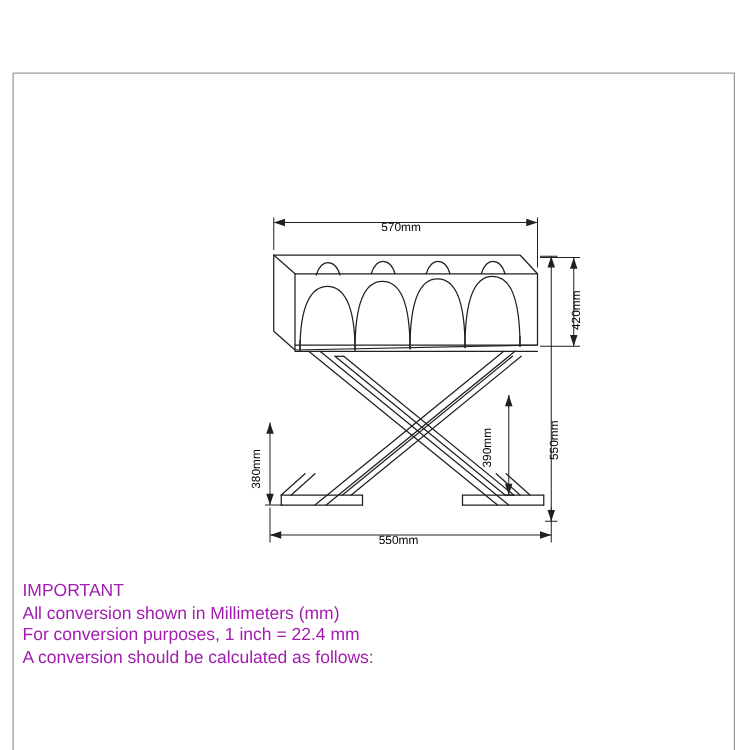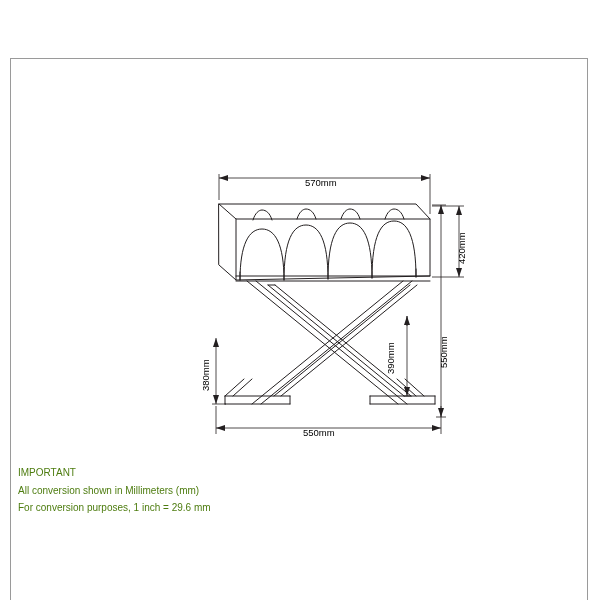--- a/index.html
+++ b/index.html
@@ -37,24 +37,24 @@
     width: 600px;
     height: 600px;
   }
   .notes {
     position: absolute;
     left: 18px;
     top: 416px;
     width: 420px;
   }
   .notes div {
-    font-size: 10px;
+    font-size: 14px;
     line-height: 17.5px;
     white-space: pre;
-    color: #4d7c0f;
+    color: #a21caf;
   }
   .dimlabel {
     position: absolute;
     font-size: 9.5px;
     line-height: 11px;
     color: #000000;
     white-space: nowrap;
   }
   .vert {
     transform: rotate(-90deg);
@@ -188,16 +188,17 @@
 
   <div class="dimlabel vert" style="left:385px; top:326px;">390mm</div>
 
   <div class="dimlabel vert" style="left:200px; top:343px;">380mm</div>
 
   <div class="dimlabel" style="left:303px; top:379px;">550mm</div>
 
   <div class="notes">
     <div>IMPORTANT</div>
     <div>All conversion shown in Millimeters (mm)</div>
-    <div>For conversion purposes, 1 inch = 29.6 mm</div>
+    <div>For conversion purposes, 1 inch = 22.4 mm</div>
+    <div>A conversion should be calculated as follows:</div>
   </div>
 
 </div>
 
 </body></html>

